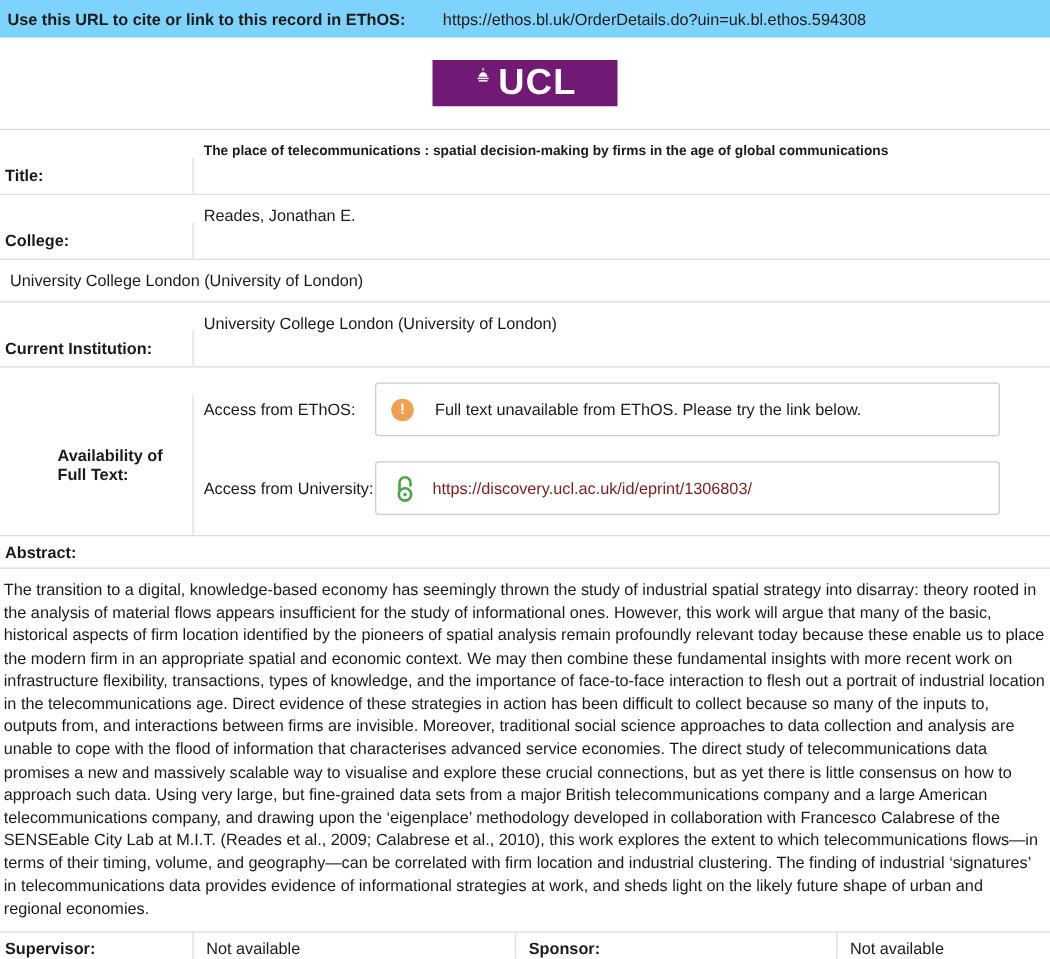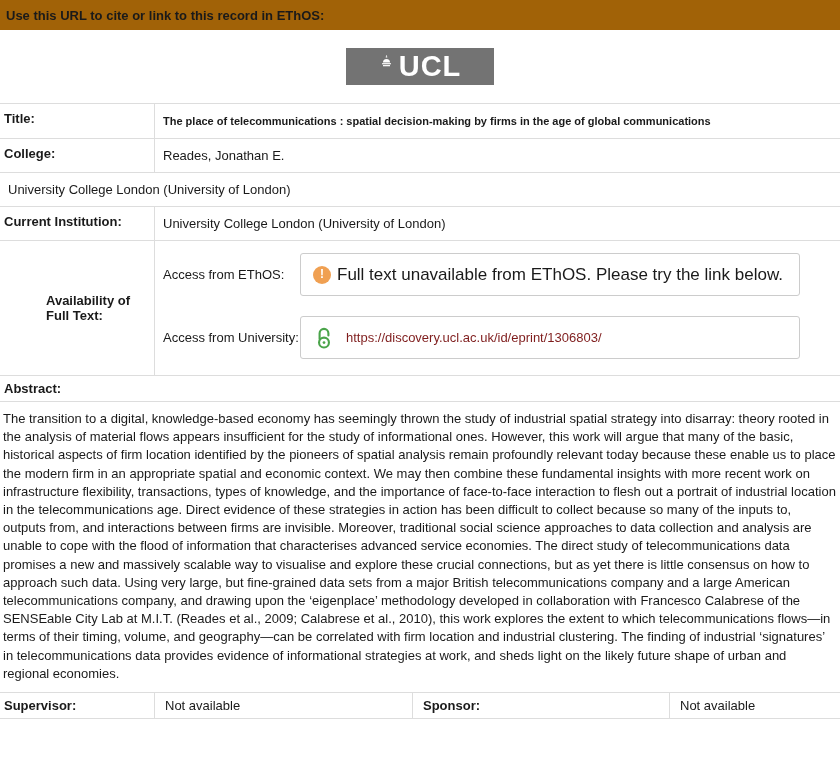--- a/index.html
+++ b/index.html
@@ -7,66 +7,67 @@
     font-family: "Liberation Sans", sans-serif; color: #1a1a1a; }
 
   
   .top-bar { height: 30px; background: #e9e9e9; display: flex; align-items: center;
     padding: 0 6px; font-size: 13px; }
   .top-bar .cite-label { font-weight: bold; }
   .top-bar .cite-url { margin-left: 30px; }
 
   
   .logo-wrap { height: 73px; display: flex; align-items: center; justify-content: center; }
-  .ucl-logo { width: 148px; height: 37px; background: #737373; color: #fff;
+  .ucl-logo { width: 148px; height: 37px; background: #701a75; color: #fff;
     display: flex; align-items: center; justify-content: center; cursor: pointer; }
   .ucl-logo .dome { margin-right: 5px; transform: translateY(-5px); }
   .ucl-logo .logo-text { font-size: 29px; font-weight: bold; letter-spacing: 1px; line-height: 1; }
 
   
   .rec-table { border-top: 1px solid #ddd; }
   .rec-row { display: flex; border-bottom: 1px solid #ddd; }
   .rec-row .cell-label { width: 155px; flex: 0 0 155px; border-right: 1px solid #ddd;
-    font-weight: bold; font-size: 13px; padding: 7px 4px; }
+    font-weight: bold; font-size: 13px; padding: 7px 4px; margin-top: 22px; }
   .rec-row .cell-value { flex: 1; font-size: 13px; padding: 7px 8px; line-height: 19px; }
   .rec-row.title-row .cell-value { font-weight: bold; font-size: 11px; line-height: 20px; }
   .rec-row.avail-row .cell-label { display: flex; align-items: center; padding-left: 46px; }
   .rec-row.avail-row .cell-value { padding: 12px 0 16px 8px; }
 
   .access-row { display: flex; align-items: center; }
   .access-row + .access-row { margin-top: 20px; }
   .access-label { width: 137px; flex: 0 0 137px; font-size: 13px; }
   .access-box { flex: 1; margin-right: 40px; border: 1px solid #ccc; border-radius: 3px;
     height: 43px; display: flex; align-items: center; padding: 0 12px; background: #fff; }
   .warn-icon { width: 18px; height: 18px; border-radius: 50%; color: #fff;
     display: inline-flex; align-items: center; justify-content: center;
     font-weight: bold; font-size: 12px; flex: 0 0 18px; }
-  .access-box .msg { margin-left: 6px; font-size: 17px; }
+  .access-box .msg { margin-left: 17px; font-size: 13px; }
   .oa-icon { flex: 0 0 22px; height: 24px; }
   .inst-link { margin-left: 11px; font-size: 13px; text-decoration: none; cursor: pointer; }
 
   
   .abstract-label-row { border-bottom: 1px solid #ddd; font-weight: bold;
     font-size: 13px; padding: 5px 4px; }
   .abstract-text { font-size: 13px; line-height: 18.2px; padding: 8px 4px 9px 3px; }
 
   
   .det-table { border-top: 1px solid #ddd; }
   .det-row { display: flex; border-bottom: 1px solid #ddd; }
   .det-row > div { font-size: 13px; padding: 5px 4px; }
   .det-row .c1 { width: 155px; flex: 0 0 155px; font-weight: bold; border-right: 1px solid #ddd; }
   .det-row .c2 { width: 258px; flex: 0 0 258px; border-right: 1px solid #ddd; padding-left: 10px; }
   .det-row .c3 { width: 257px; flex: 0 0 257px; font-weight: bold; border-right: 1px solid #ddd; padding-left: 10px; }
   .det-row .c4 { flex: 1; padding-left: 10px; }
 </style>
 </head>
 <body>
 
-<div class="top-bar" style="background-color: #a16207;">
+<div class="top-bar" style="background-color: #7dd3fc;">
   <span class="cite-label">Use this URL to cite or link to this record in EThOS:</span>
+  <span class="cite-url">https://ethos.bl.uk/OrderDetails.do?uin=uk.bl.ethos.594308</span>
 </div>
 
 <div class="logo-wrap">
   <div class="ucl-logo">
     <span class="dome">
       <svg viewBox="0 0 16 13" width="15" height="12">
         <path d="M7.1 0 L8.9 0 L8 1.6 Z" fill="#fff" transform="rotate(180 8 0.8)"></path>
         <path d="M8 1.2 L9 2.6 L7 2.6 Z" fill="#fff"></path>
         <path d="M4.2 8 A3.8 3.8 0 0 1 11.8 8 Z" fill="#fff"></path>
         <rect x="3.2" y="8.8" width="9.6" height="1.3" fill="#fff"></rect>

